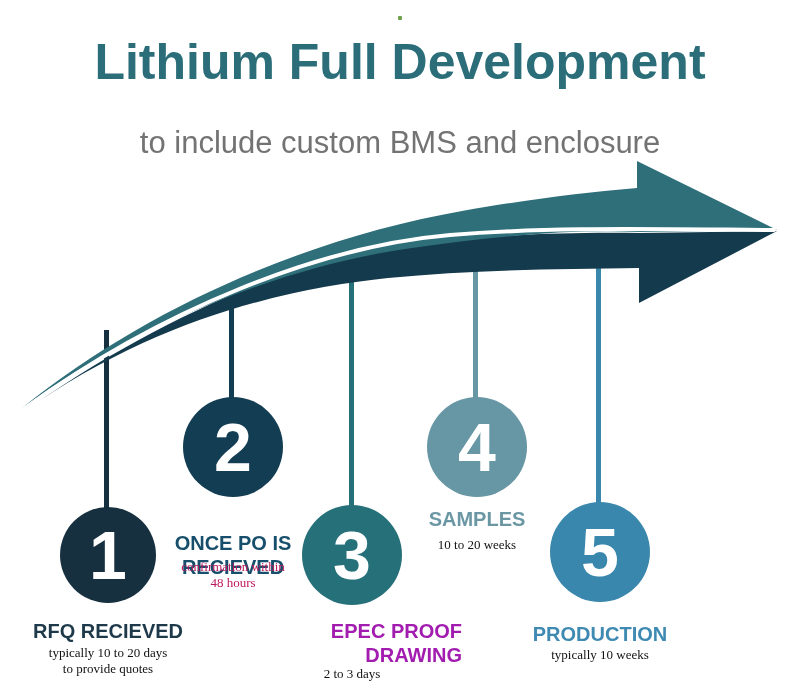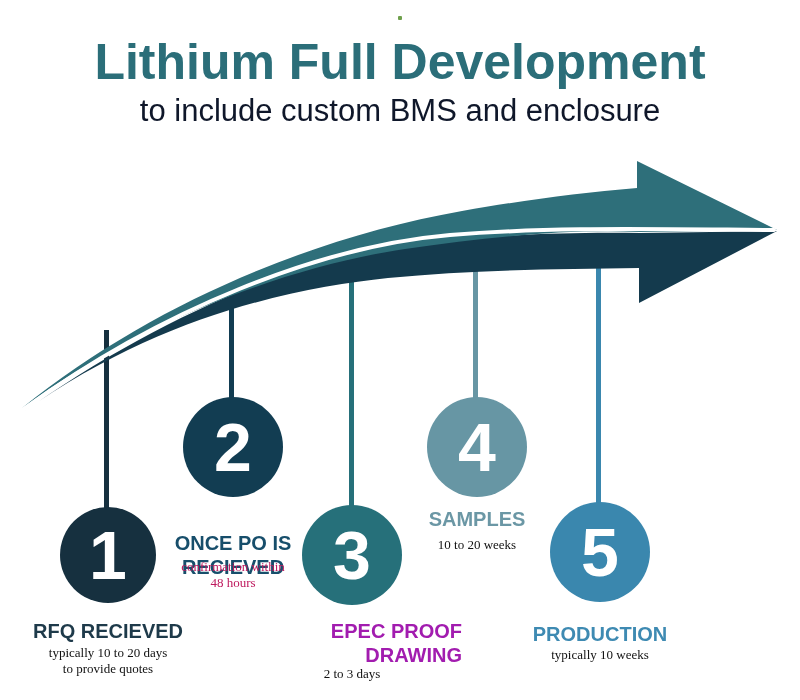--- a/index.html
+++ b/index.html
@@ -58,21 +58,21 @@
   .s5 .detail{left:490px;top:647px;}
 </style>
 </head>
 <body>
 
 <div class="canvas">
 
   <div class="stray-dot" style="background: rgb(111, 160, 76);"></div>
 
   <h1 class="title" style="margin: 0px; color: rgb(43, 110, 121);">Lithium Full Development</h1>
-  <div class="subtitle" style="color: #0f172a;">to include custom BMS and enclosure</div>
+  <div class="subtitle" style="color: #737373; margin-top: 32px;">to include custom BMS and enclosure</div>
 
   <svg class="arrow-svg" viewBox="0 0 800 700" xmlns="http://www.w3.org/2000/svg" aria-hidden="true">
     <path d="M 22 413
              C 150 322, 300 254, 425 242
              C 510 234, 575 232, 640 233
              L 777 231
              L 639 303
              L 639 268
              C 555 269, 470 270, 388 278
              C 295 288, 160 315, 22 413

